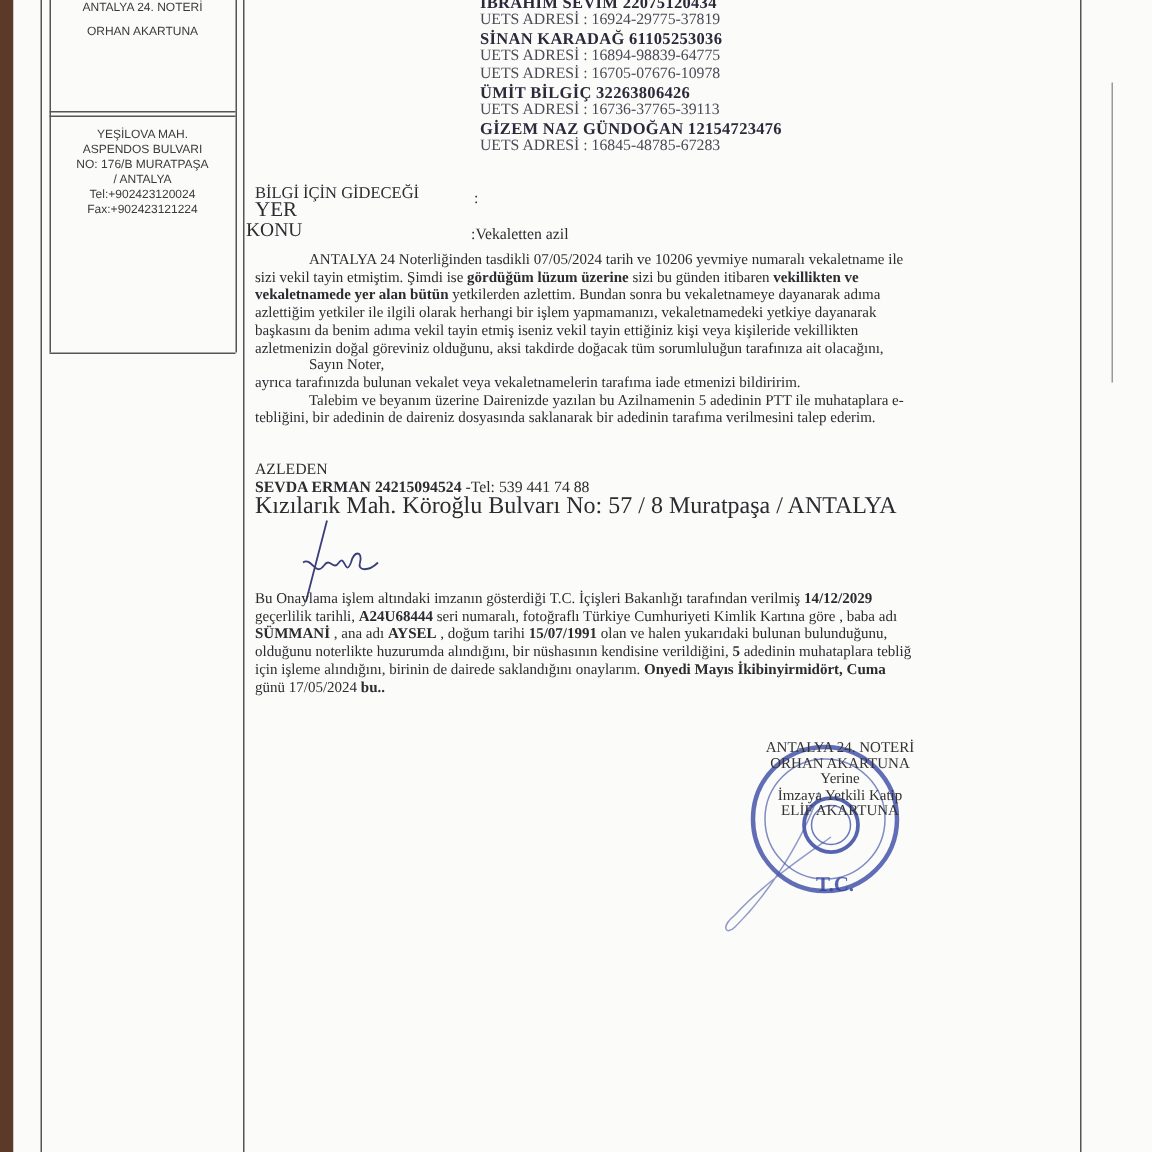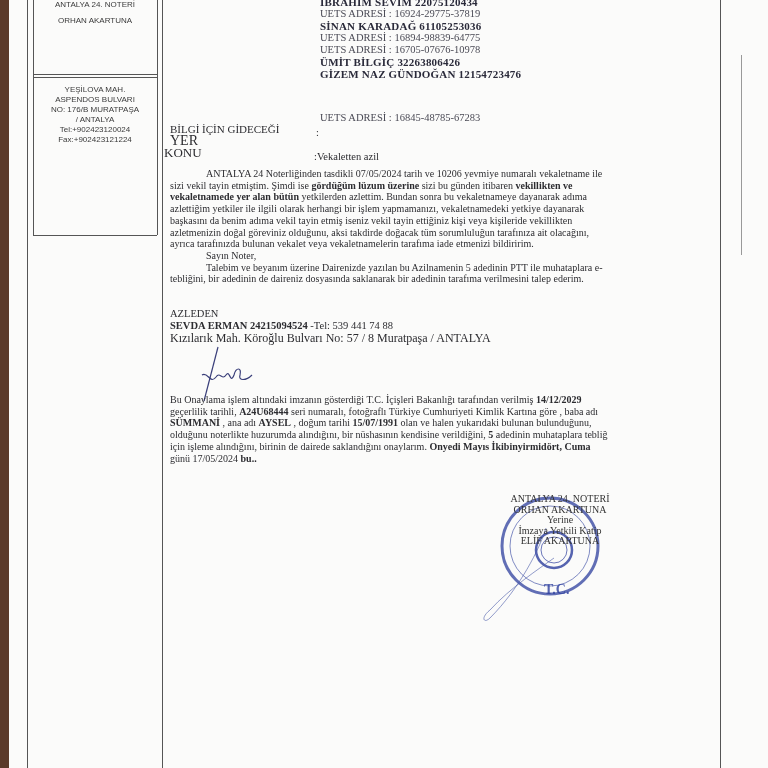--- a/index.html
+++ b/index.html
@@ -52,48 +52,49 @@
   <div class="sidebox-text" style="position:relative;width:122px;">Fax:+902423121224</div>
 </div>
 
 <div style="position:absolute;left:320px;top:-4px;">
   <div class="rec-name" style="line-height:12px;">İBRAHİM SEVİM 22075120434</div>
   <div class="rec-uets" style="line-height:12px;">UETS ADRESİ : 16924-29775-37819</div>
   <div class="rec-name" style="line-height:12px;">SİNAN KARADAĞ 61105253036</div>
   <div class="rec-uets" style="line-height:12px;">UETS ADRESİ : 16894-98839-64775</div>
   <div class="rec-uets" style="line-height:12px;">UETS ADRESİ : 16705-07676-10978</div>
   <div class="rec-name" style="line-height:12px;">ÜMİT BİLGİÇ 32263806426</div>
+  <div class="rec-uets" style="line-height:12px;">UETS ADRESİ : 16736-37765-39113</div>
   <div class="rec-name" style="line-height:12px;">GİZEM NAZ GÜNDOĞAN 12154723476</div>
-  <div class="rec-uets" style="line-height:12px;margin-top:32px;">UETS ADRESİ : 16845-48785-67283</div>
+  <div class="rec-uets" style="line-height:12px;">UETS ADRESİ : 16845-48785-67283</div>
 </div>
 
 <div class="t" style="left:170px;top:123px;font-size:11px;">BİLGİ İÇİN GİDECEĞİ</div>
 <div class="t" style="left:170px;top:135px;font-size:14px;">YER</div>
 <div class="t" style="left:316px;top:127px;">:</div>
 <div class="t" style="left:164px;top:147px;font-size:13px;">KONU</div>
 <div class="t" style="left:314px;top:151px;">:Vekaletten azil</div>
 
 <div class="para" style="left:170px;top:168px;width:542px;">
   <div style="text-indent:36px;"><span>ANTALYA 24 Noterliğinden tasdikli 07/05/2024 tarih ve 10206 yevmiye numaralı vekaletname ile</span></div>
   <div><span>sizi vekil tayin etmiştim. Şimdi ise </span><span class="bold">gördüğüm lüzum üzerine</span><span> sizi bu günden itibaren </span><span class="bold">vekillikten ve</span></div>
   <div><span></span><span class="bold">vekaletnamede yer alan bütün</span><span> yetkilerden azlettim. Bundan sonra bu vekaletnameye dayanarak adıma</span></div>
   <div><span>azlettiğim yetkiler ile ilgili olarak herhangi bir işlem yapmamanızı, vekaletnamedeki yetkiye dayanarak</span></div>
   <div><span>başkasını da benim adıma vekil tayin etmiş iseniz vekil tayin ettiğiniz kişi veya kişileride vekillikten</span></div>
   <div><span>azletmenizin doğal göreviniz olduğunu, aksi takdirde doğacak tüm sorumluluğun tarafınıza ait olacağını,</span></div>
+  <div style="text-indent:36px;">Sayın Noter,</div>
   <div><span>ayrıca tarafınızda bulunan vekalet veya vekaletnamelerin tarafıma iade etmenizi bildiririm.</span></div>
-  <div style="text-indent:36px;">Sayın Noter,</div>
   <div style="text-indent:36px;"><span>Talebim ve beyanım üzerine Dairenizde yazılan bu Azilnamenin 5 adedinin PTT ile  muhataplara e-</span></div>
   <div><span>tebliğini, bir  adedinin de daireniz dosyasında saklanarak bir adedinin tarafıma verilmesini talep ederim.</span></div>
 </div>
 
 <div class="t" style="left:170px;top:308px;font-size:10.5px;">AZLEDEN</div>
 <div class="t" style="left:170px;top:320px;font-size:10.5px;">
   <span class="b">SEVDA ERMAN 24215094524</span><span> -Tel: 539 441 74 88</span>
 </div>
-<div class="t" style="left:170px;top:332px;font-size:12px;">Kızılarık Mah. Köroğlu Bulvarı No: 57 / 8 Muratpaşa / ANTALYA</div>
+<div class="t" style="left:170px;top:332px;font-size:16px;">Kızılarık Mah. Köroğlu Bulvarı No: 57 / 8 Muratpaşa / ANTALYA</div>
 
 <svg class="stamp" style="left:190px;top:345px;" width="80" height="60" viewBox="0 0 80 60">
   <path d="M28 2 L14 56" stroke="#3a3f7a" stroke-width="1.2" fill="none"></path>
   <path d="M12 30 C18 26 20 40 26 32 C30 26 32 36 36 30 C40 24 40 40 44 30 C46 22 52 22 50 30 C48 36 56 36 62 30" stroke="#3a3f7a" stroke-width="1.2" fill="none"></path>
 </svg>
 
 <div class="para" style="left:170px;top:394px;width:542px;">
   <div><span>Bu Onaylama işlem altındaki  imzanın gösterdiği T.C. İçişleri Bakanlığı tarafından verilmiş </span><span class="bold">14/12/2029</span></div>
   <div><span>geçerlilik tarihli, </span><span class="bold">A24U68444</span><span> seri numaralı, fotoğraflı Türkiye Cumhuriyeti Kimlik Kartına göre , baba adı</span></div>
   <div><span></span><span class="bold">SÜMMANİ</span><span> , ana adı </span><span class="bold">AYSEL</span><span> , doğum tarihi </span><span class="bold">15/07/1991</span><span> olan ve halen yukarıdaki bulunan bulunduğunu,</span></div>

